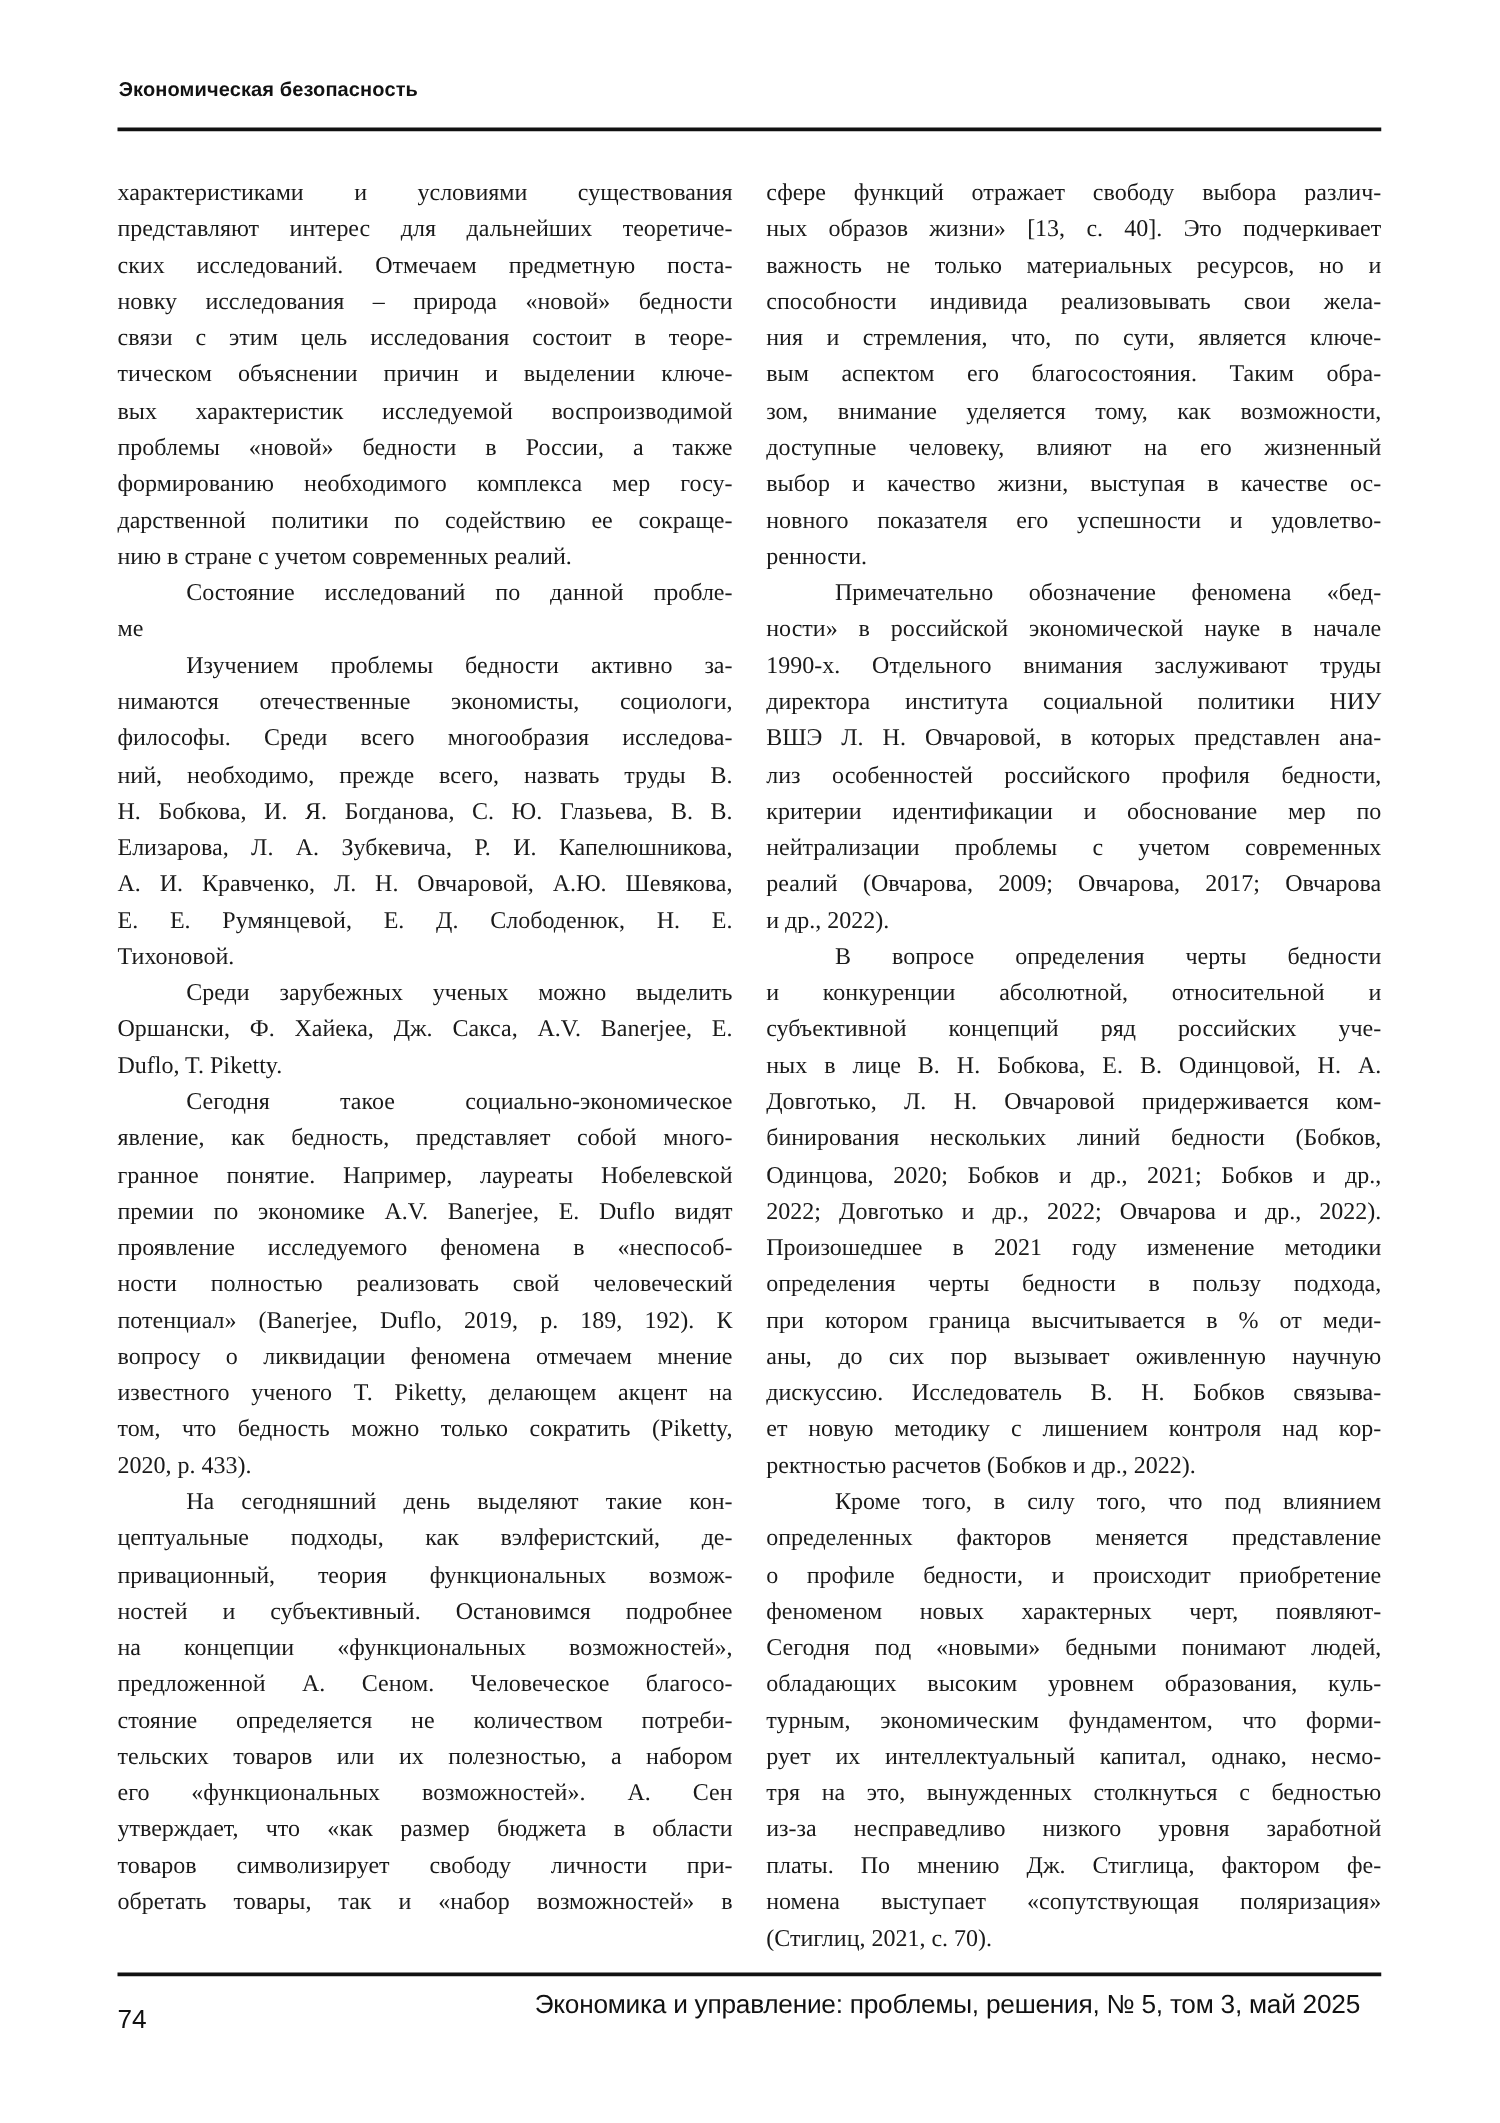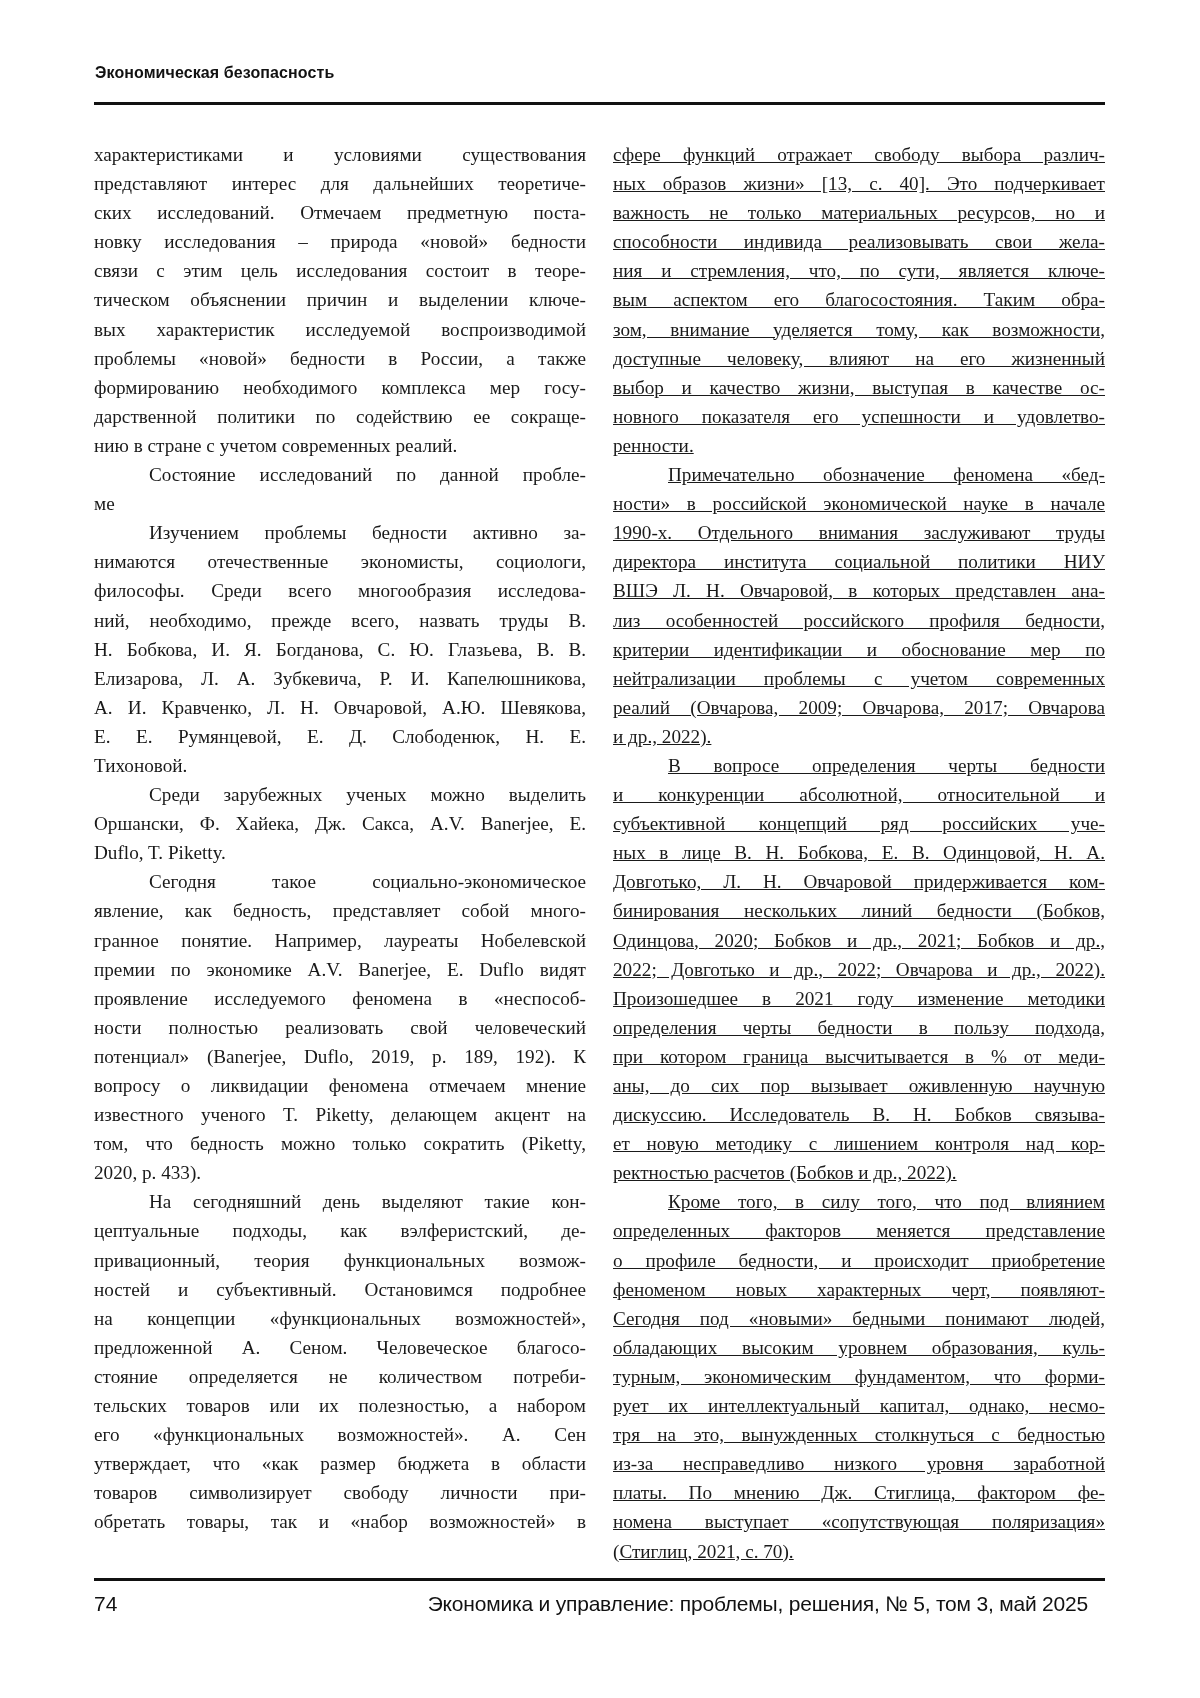--- a/index.html
+++ b/index.html
@@ -38,42 +38,42 @@
     top: 108px;
     font-family: "Liberation Serif", serif;
     font-size: 19.2px;
     line-height: 29.1px;
     text-align: justify;
     hyphens: manual;
     color: #1a1a1a;
     margin-top: 32px;
   }
   .col-left { left: 94px; width: 492px; }
-  .col-right { left: 613px; width: 492px; text-decoration: underline; }
+  .col-right { left: 613px; width: 492px; }
   .line {
     display: block;
     text-align: justify;
     text-align-last: justify;
     white-space: nowrap;
     height: 29.1px;
   }
   .line.last {
     text-align-last: left;
   }
   .line.indent { padding-left: 55px; }
   .footer {
     position: absolute;
     top: 1592px;
     left: 94px;
     width: 1011px;
     font-family: "Liberation Sans", sans-serif;
     font-size: 21px;
     color: #111;
   }
-  .page-number { position: absolute; left: 0; top: 0; }
+  .page-number { position: absolute; left: 0; top: 12px; }
   .journal-info { position: absolute; right: 17px; top: 0; letter-spacing: -0.2px; }
 </style>
 </head>
 <body>
 
 <div>
   <div class="header-title">Экономическая безопасность</div>
   <div class="rule rule-top"></div>
 </div>
 

